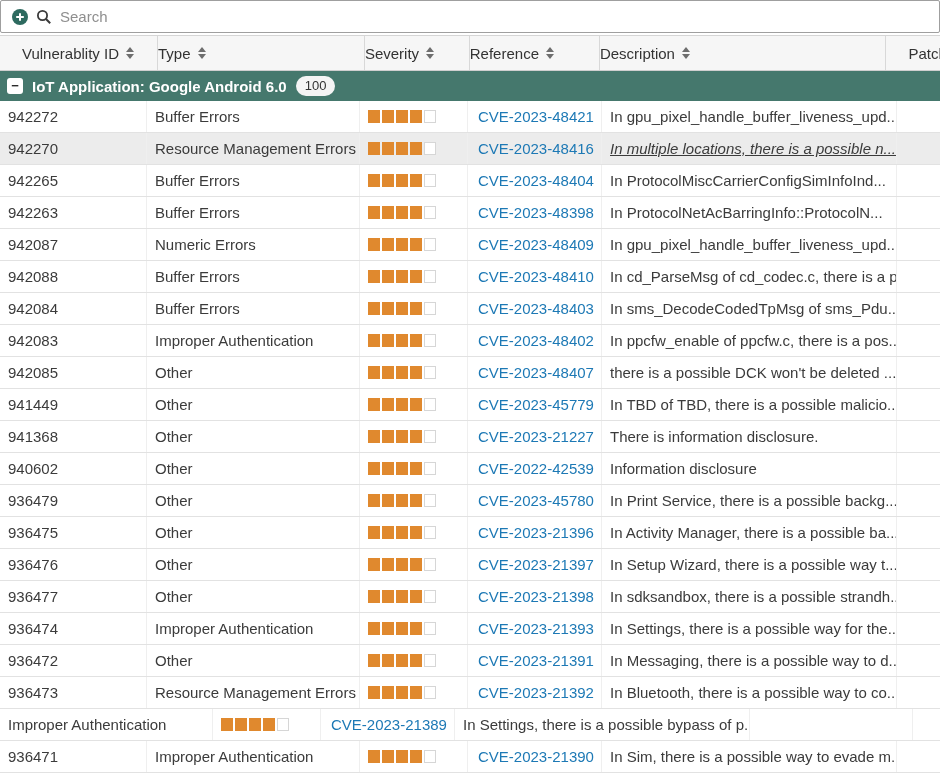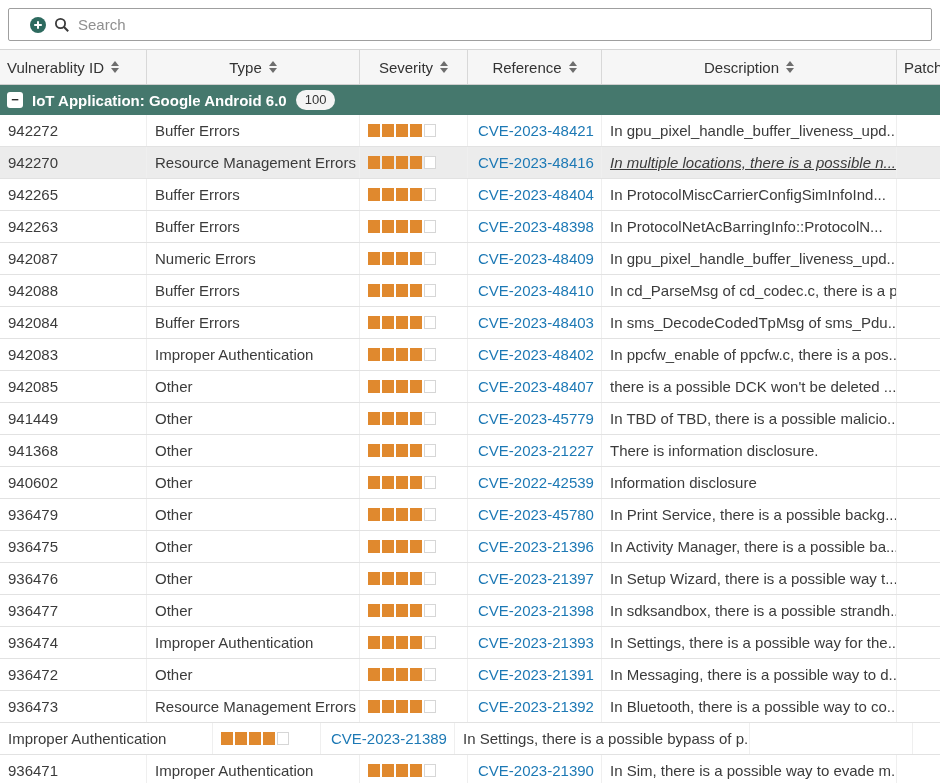--- a/index.html
+++ b/index.html
@@ -10,22 +10,22 @@
     color: #3b3b3b;
     font-size: 15px;
   }
 
   
   .search-bar {
     display: flex;
     align-items: center;
     gap: 8px;
     height: 33px;
-    margin: 8px;
-    padding: 0 20px;
+    margin: 0;
+    padding: 0 10px;
     border: 1px solid #9f9f9f;
     border-radius: 2px;
     background: #fff;
   }
   .add-btn {
     width: 17px; height: 17px;
     border: none; background: transparent;
     padding: 0; cursor: pointer;
     display: flex; align-items: center; justify-content: center;
   }
@@ -47,29 +47,28 @@
   .thead {
     display: flex;
     height: 36px;
     background: #f6f6f6;
     border-top: 1px solid #d5d5d5;
     border-bottom: 1px solid #cfcfcf;
   }
   .th {
     display: flex;
     align-items: center;
-    justify-content: center;
     gap: 7px;
     border-right: 1px solid #d8d8d8;
     color: #333;
     cursor: pointer;
     white-space: nowrap;
     overflow: hidden;
   }
-  .th.left { justify-content: flex-start; padding-left: 7px; }
+  .th.left { justify-content: flex-start; padding-left: 7px; margin-left: 15px; }
 
   .col-id    { width: 147px; }
   .col-type  { width: 213px; }
   .col-sev   { width: 108px; }
   .col-ref   { width: 134px; }
   .col-desc  { width: 295px; }
   .col-patch { width: 163px; }
 
   .sort { display: inline-flex; flex-direction: column; gap: 2px; }
   .sort i { display: block; width: 0; height: 0;

